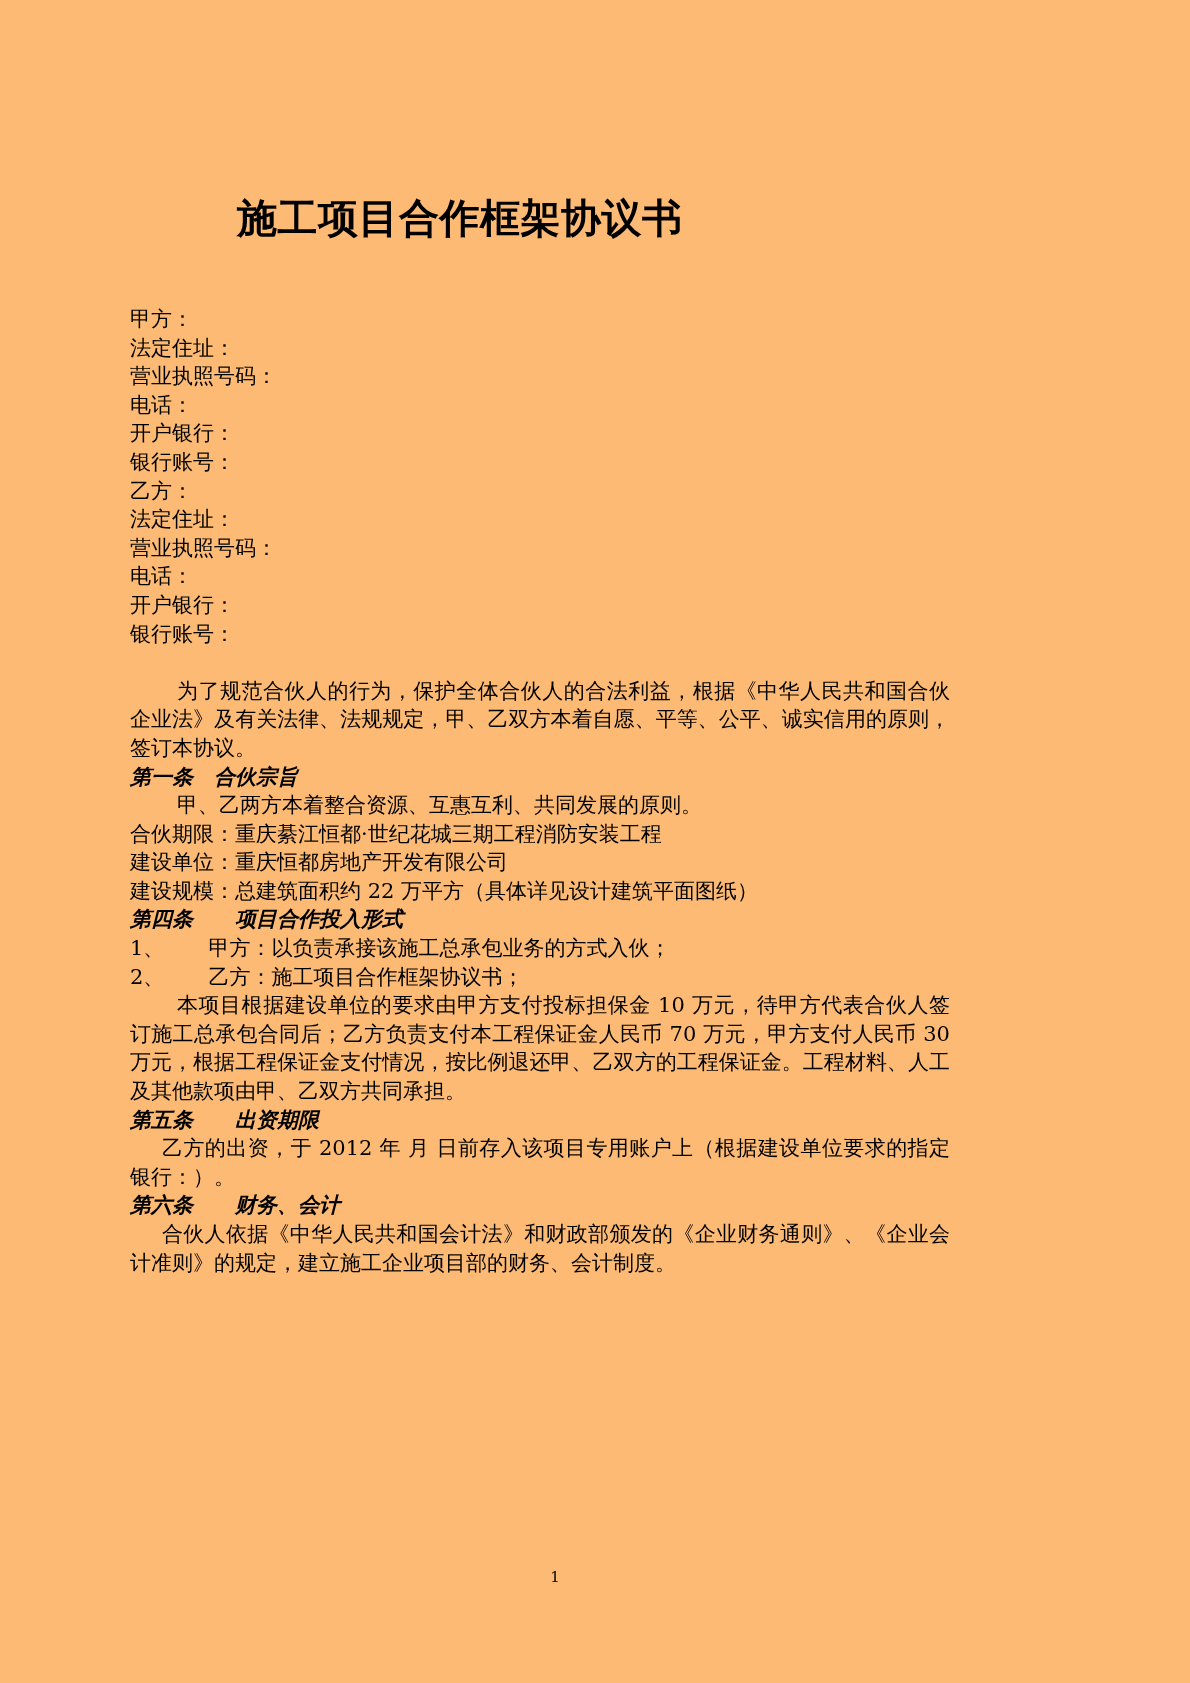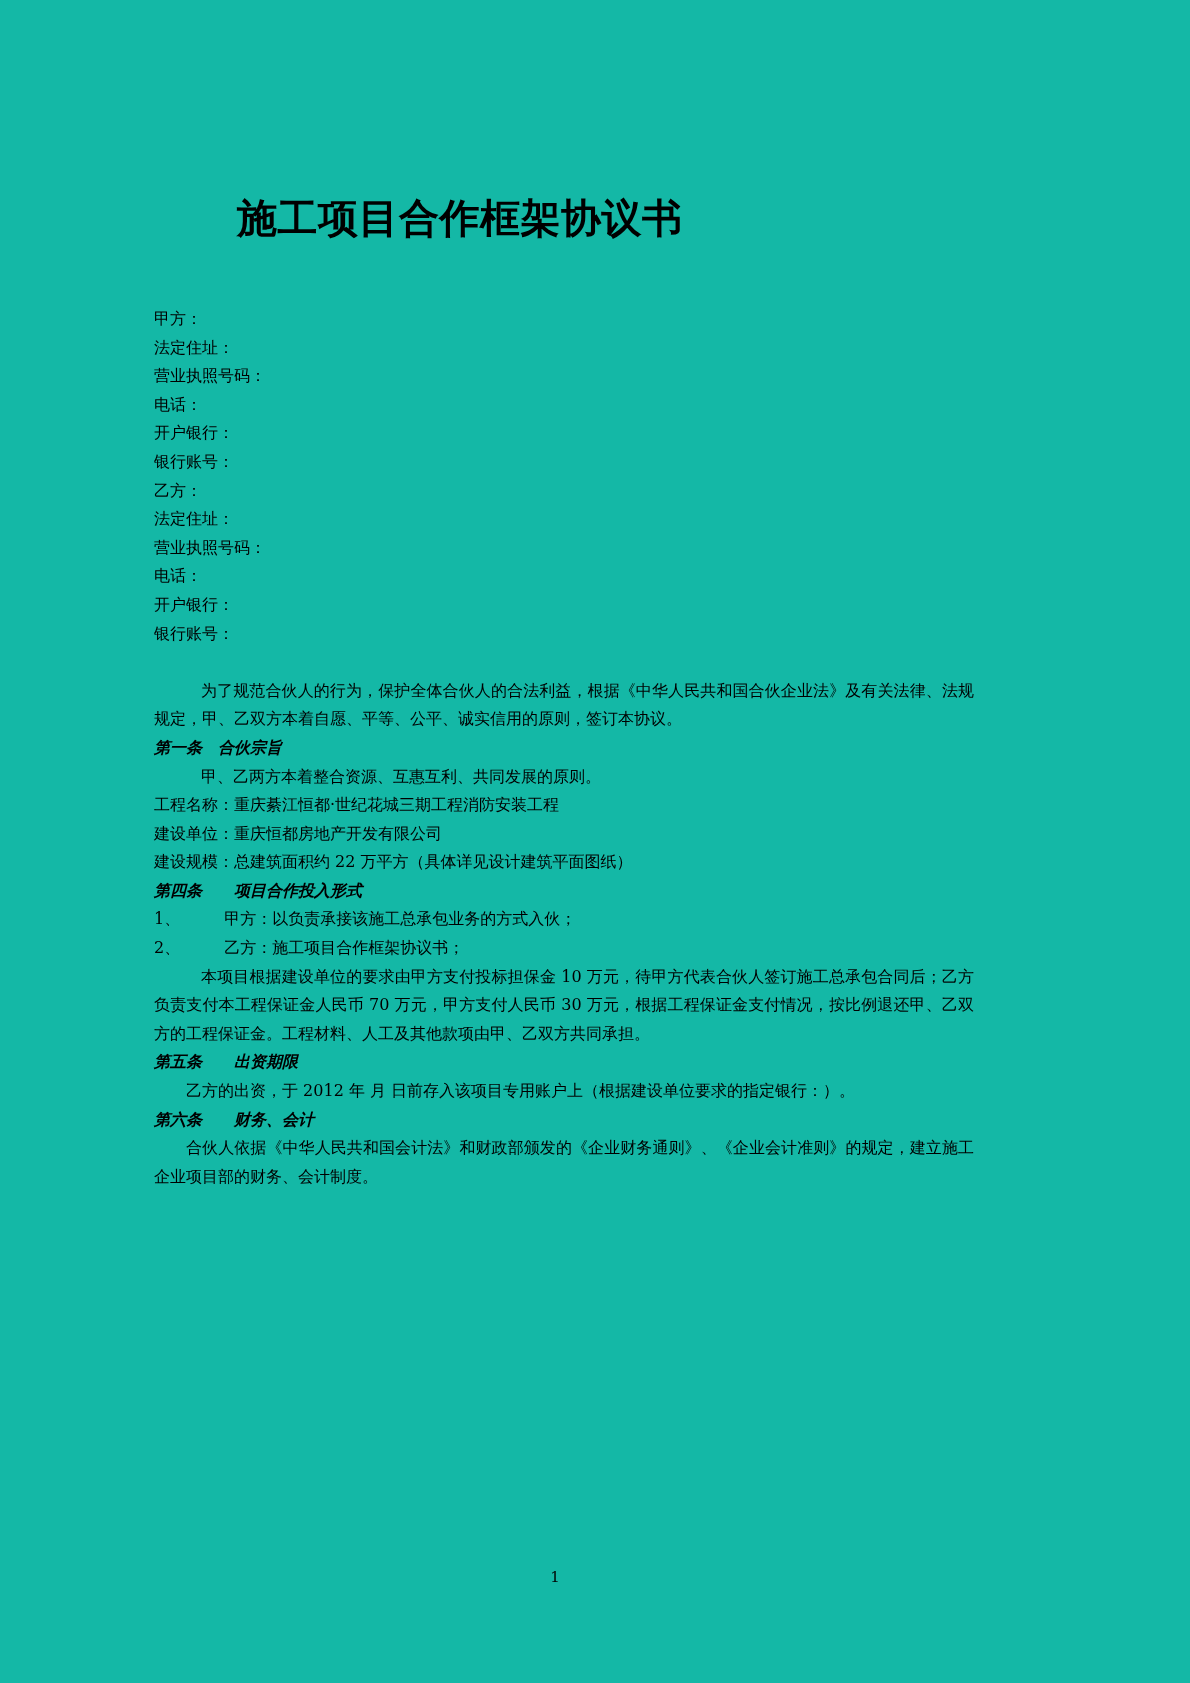--- a/index.html
+++ b/index.html
@@ -14,39 +14,39 @@
       overflow: hidden;
       font-family: "DejaVu Serif", "Liberation Serif", serif;
       color: #000000;
     }
     .page {
       position: absolute;
       left: 0;
       top: 0;
       width: 1190px;
       height: 1683px;
-      background: #14b8a6;
+      background: #fdba74;
     }
     .title {
       position: absolute;
       left: 237px;
       top: 194px;
       font-size: 40px;
       font-weight: bold;
       letter-spacing: 0.5px;
       line-height: 48px;
       white-space: nowrap;
       font-family: "DejaVu Sans", "Liberation Sans", sans-serif;
     }
     .body {
       position: absolute;
-      left: 154px;
+      left: 130px;
       top: 305px;
       width: 820px;
-      font-size: 16px;
+      font-size: 21px;
       line-height: 28.6px;
     }
     .line {
       display: block;
       white-space: nowrap;
       height: 28.6px;
     }
     .para {
       display: block;
       text-align: justify;
@@ -109,21 +109,21 @@
     <span class="gap"></span>
 
     <span class="para indent2">为了规范合伙人的行为，保护全体合伙人的合法利益，根据《中华人民共和国合伙企业法》及有关法律、法规规定，甲、乙双方本着自愿、平等、公平、诚实信用的原则，签订本协议。</span>
 
     <div>
       <span class="heading">第一条　合伙宗旨</span>
       <span class="para indent2">甲、乙两方本着整合资源、互惠互利、共同发展的原则。</span>
     </div>
 
     <div>
-      <span class="line">工程名称：重庆綦江恒都·世纪花城三期工程消防安装工程</span>
+      <span class="line">合伙期限：重庆綦江恒都·世纪花城三期工程消防安装工程</span>
       <span class="line">建设单位：重庆恒都房地产开发有限公司</span>
       <span class="line">建设规模：总建筑面积约 22 万平方（具体详见设计建筑平面图纸）</span>
     </div>
 
 
     <div>
       <span class="heading">第四条　　项目合作投入形式</span>
       <span class="list-item"><span>1、</span><span style="display:inline-block;width:44px;"></span><span>甲方：以负责承接该施工总承包业务的方式入伙；</span></span>
       <span class="list-item"><span>2、</span><span style="display:inline-block;width:44px;"></span><span>乙方：施工项目合作框架协议书；</span></span>
       <span class="para indent2">本项目根据建设单位的要求由甲方支付投标担保金 10 万元，待甲方代表合伙人签订施工总承包合同后；乙方负责支付本工程保证金人民币 70 万元，甲方支付人民币 30 万元，根据工程保证金支付情况，按比例退还甲、乙双方的工程保证金。工程材料、人工及其他款项由甲、乙双方共同承担。</span>

